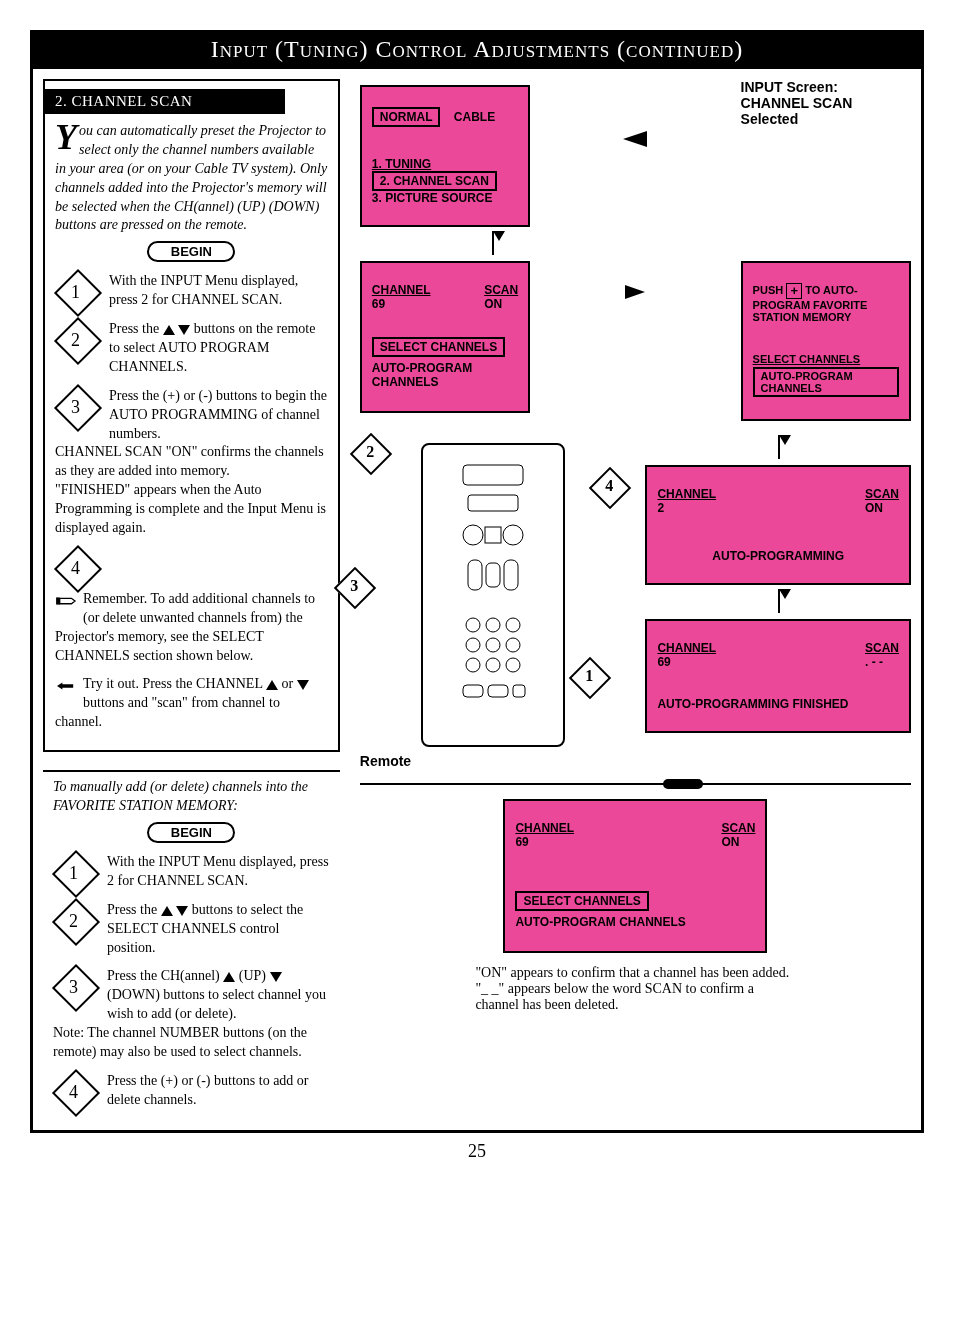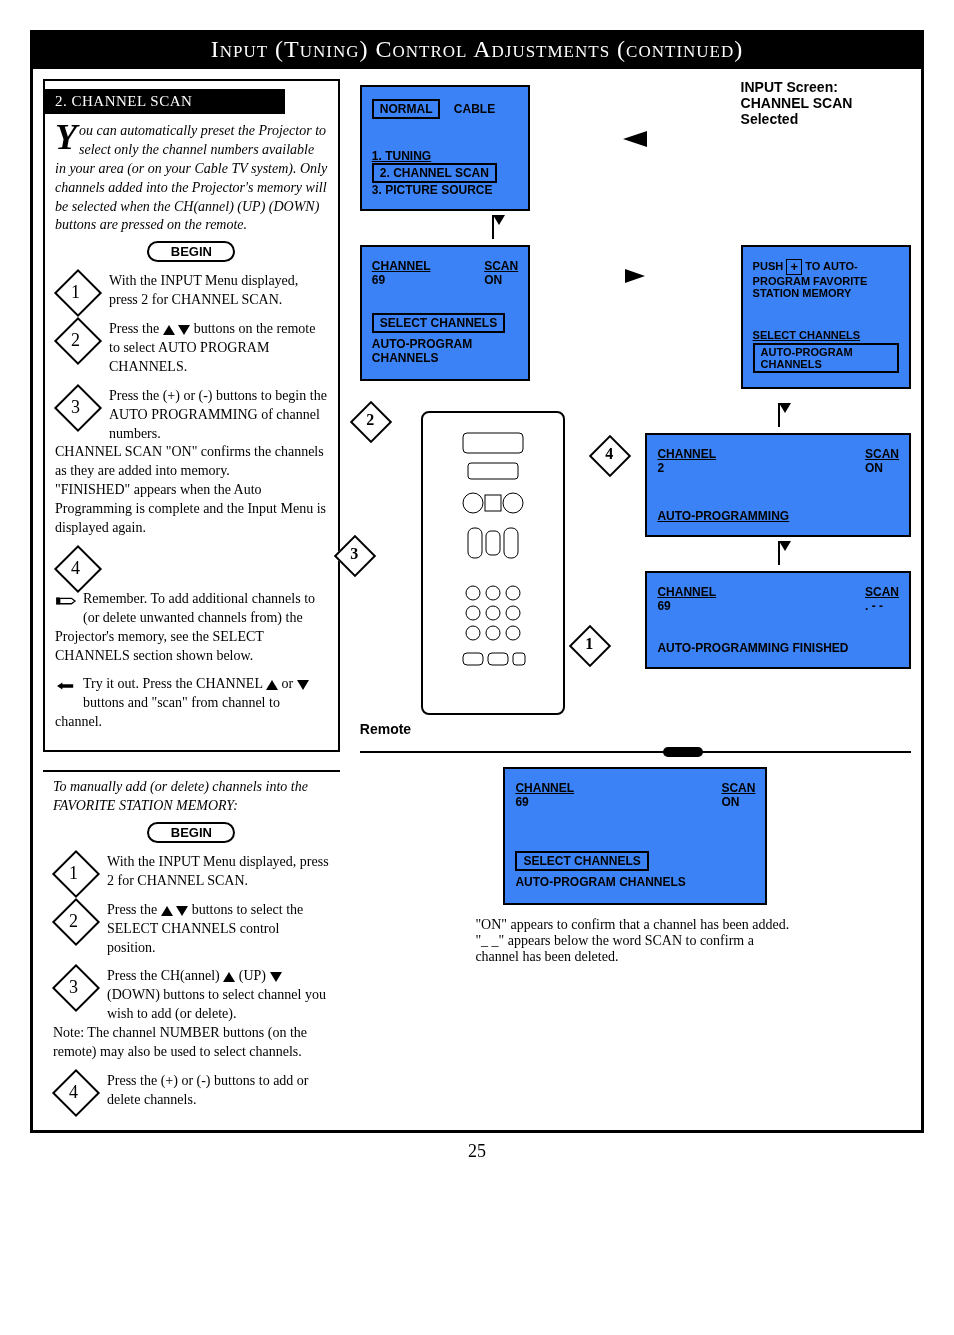--- a/index.html
+++ b/index.html
@@ -118,26 +118,26 @@
   .second-box-wrap .intro {
     padding: 6px 10px 0;
   }
   .second-box-wrap {
     margin-top: 18px;
     border-top: 2px solid #000;
   }
   
   .screen {
     border: 2px solid #000;
-    padding: 12px 10px;
+    padding: 20px 10px;
     font-family: Arial, sans-serif;
     font-size: 12px;
     font-weight: bold;
     margin: 6px 0;
-    background: #3b82f6;
+    background: #ec4899;
     position: relative;
   }
   .screen .boxed {
     border: 2px solid #000;
     padding: 1px 6px;
     display: inline-block;
   }
   .caption {
     font-family: Arial, sans-serif;
     font-weight: bold;
@@ -448,21 +448,21 @@
       </div>
 
       <div style="width:48%;">
         <div class="vline vline-arrow" style="margin-left:50%;"></div>
         <div class="screen small-screen">
           <div class="rowscreen">
             <span><span style="text-decoration:underline;">CHANNEL</span><br><span>2</span></span>
             <span><span style="text-decoration:underline;">SCAN</span><br><span>ON</span></span>
           </div>
           <div style="height:30px;"></div>
-          <div style="text-decoration:underline;">AUTO-PROGRAMMING</div>
+          <div style="text-align:center;">AUTO-PROGRAMMING</div>
         </div>
         <div class="vline vline-arrow" style="margin-left:50%;"></div>
         <div class="screen small-screen">
           <div class="rowscreen">
             <span><span style="text-decoration:underline;">CHANNEL</span><br><span>69</span></span>
             <span><span style="text-decoration:underline;">SCAN</span><br><span>. - -</span></span>
           </div>
           <div style="height:24px;"></div>
           <div>AUTO-PROGRAMMING FINISHED</div>
         </div>

